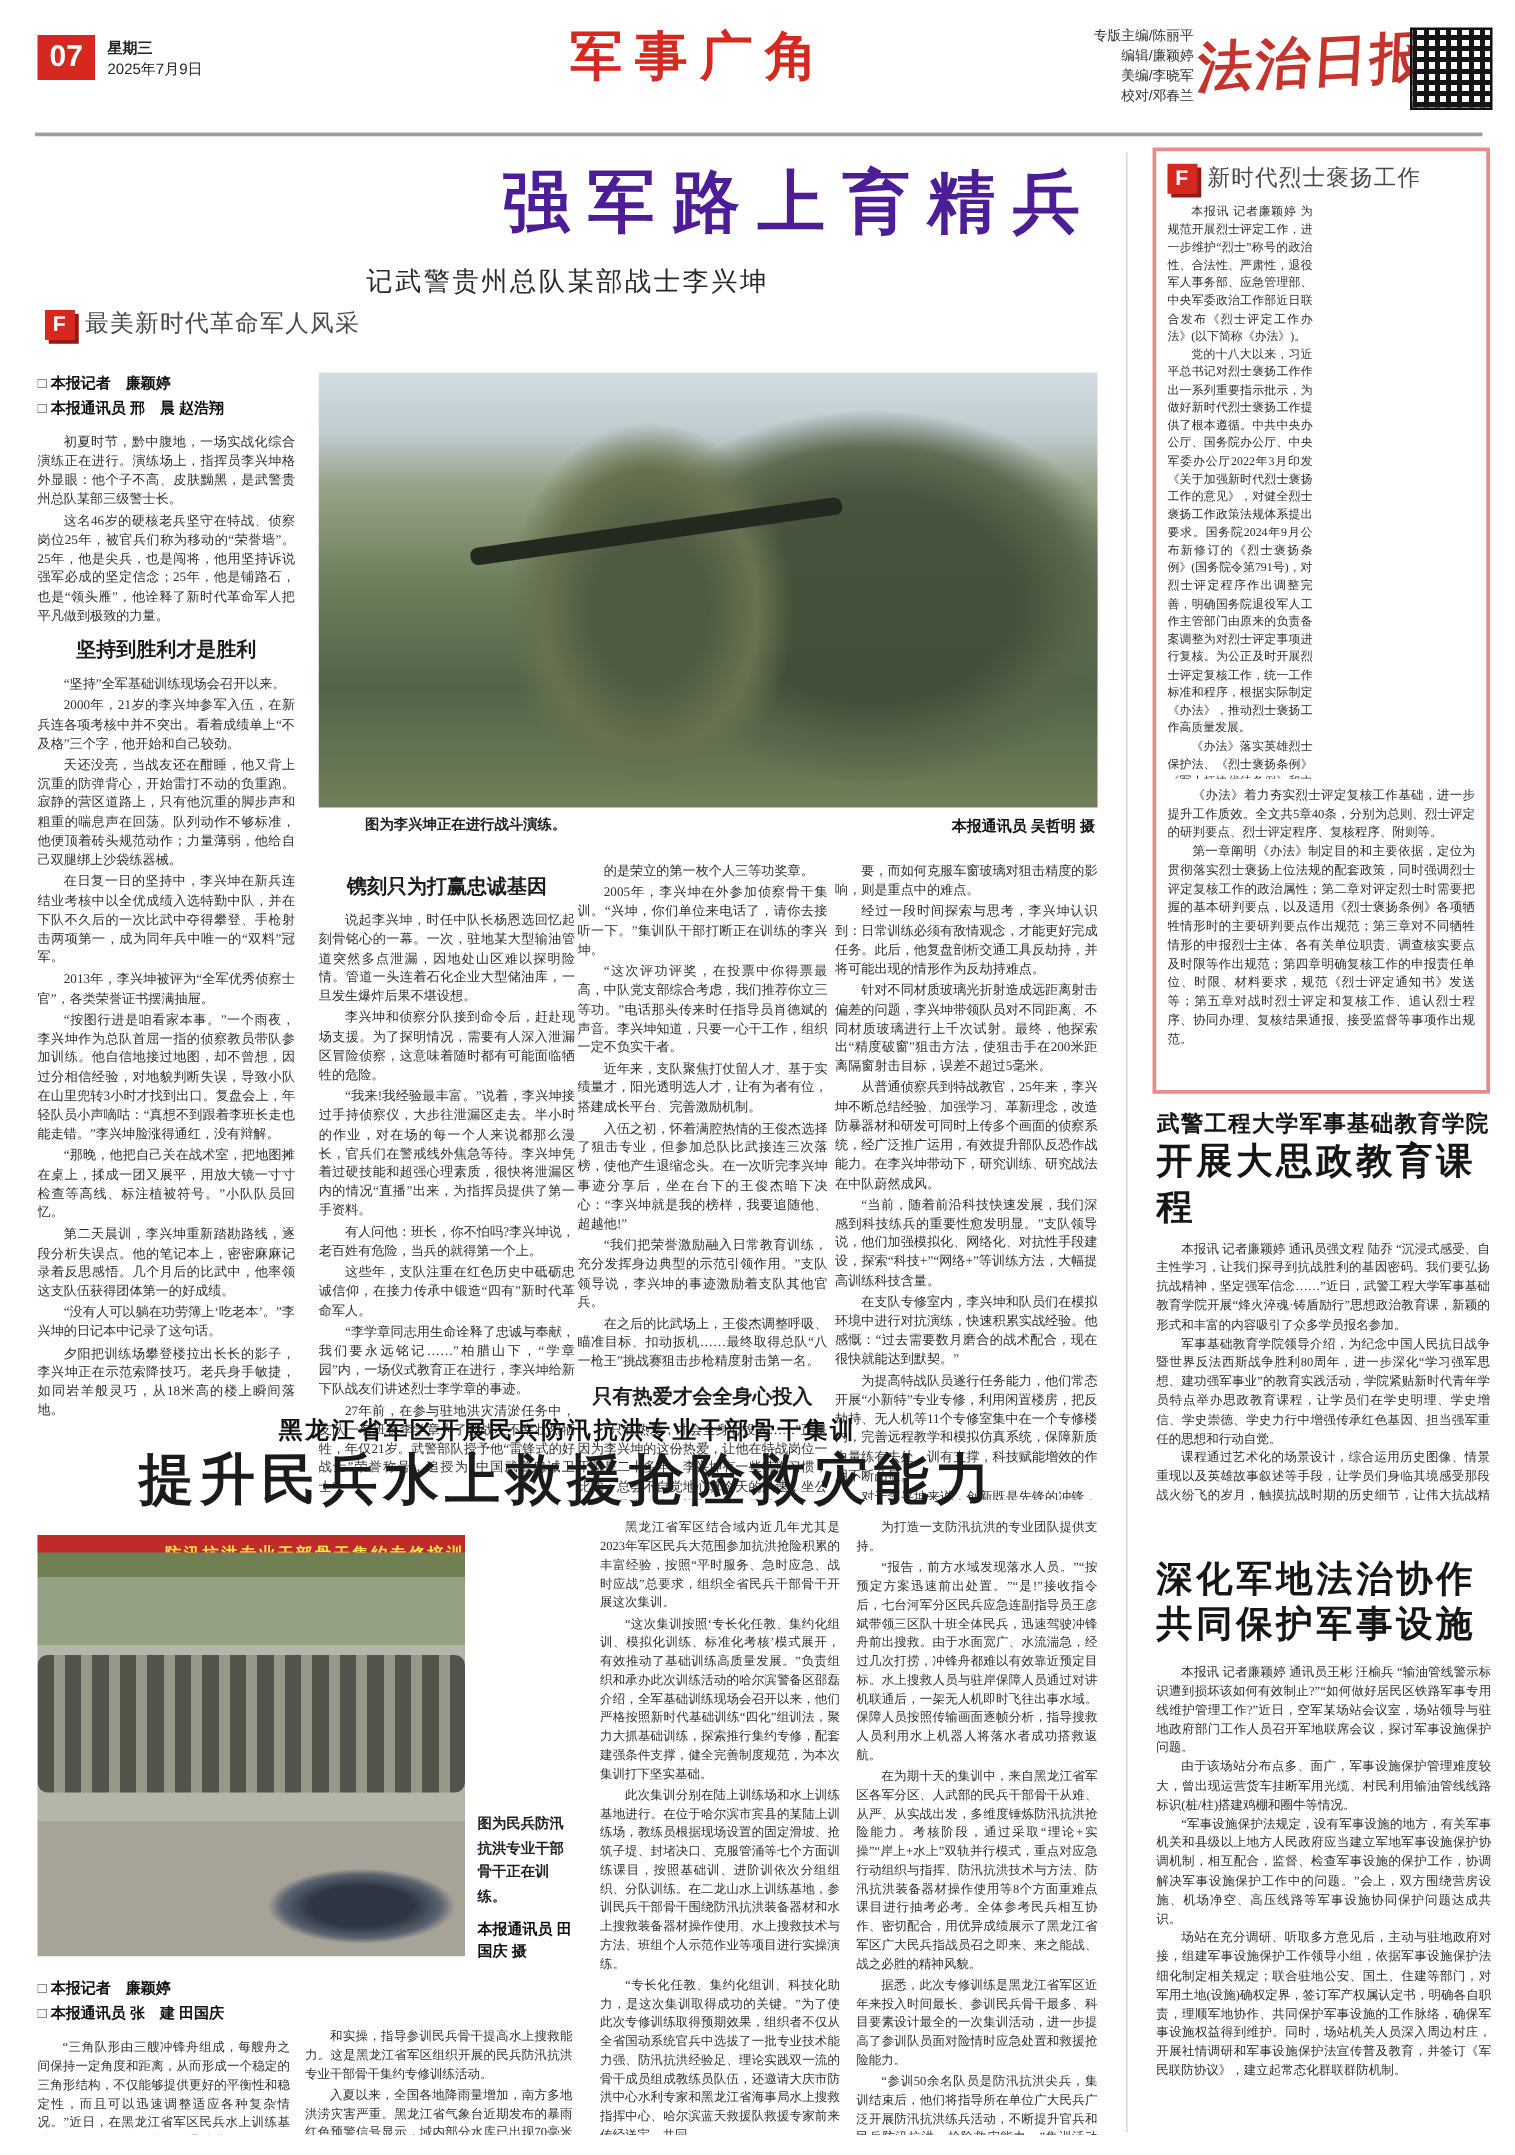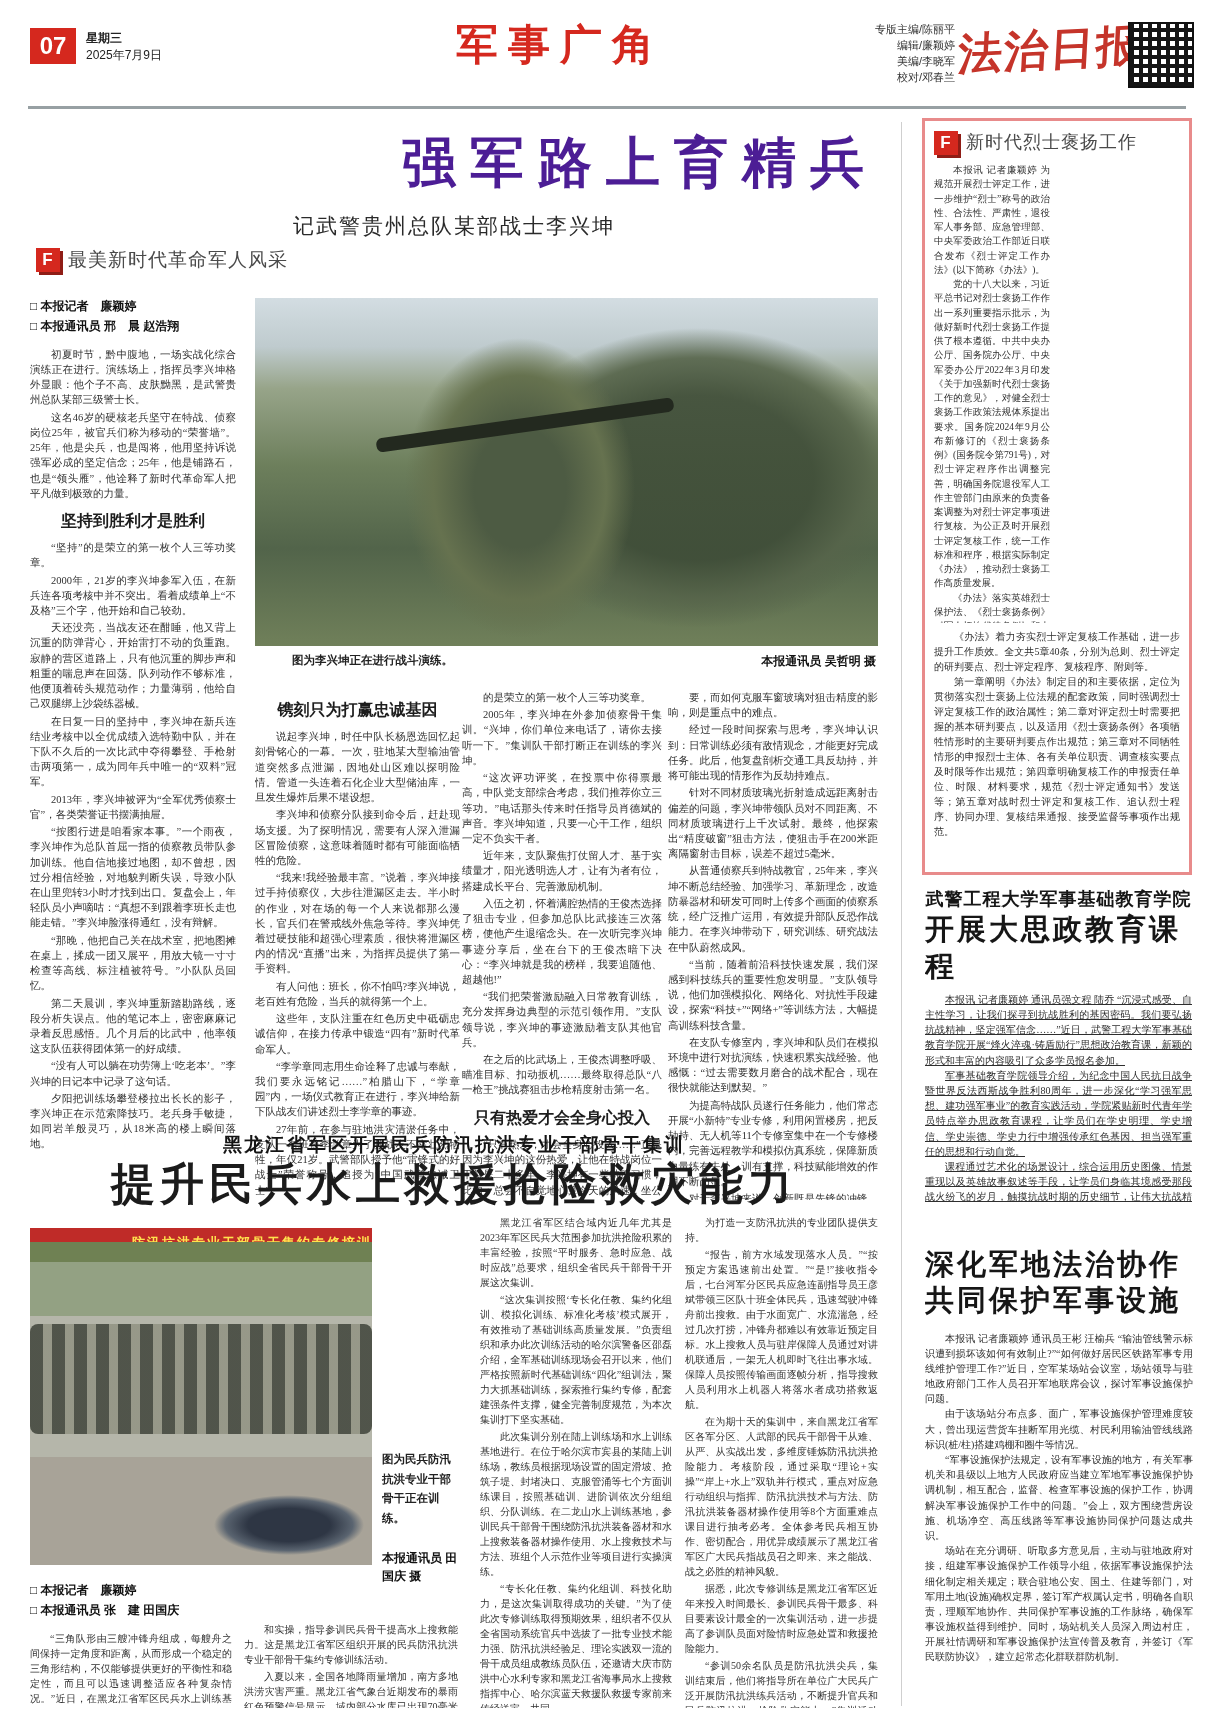--- a/index.html
+++ b/index.html
@@ -60,21 +60,21 @@
   .vhead-big{writing-mode:vertical-rl;font:bold 34px/1.05 "Liberation Sans",sans-serif;color:#1c1c1c;
              letter-spacing:7px;margin:142px 6px 0 10px;}
   .vhead-kicker{writing-mode:vertical-rl;font:bold 16px/1.2 "Liberation Sans",sans-serif;color:#222;
                 letter-spacing:4px;margin-top:4px;}
   .rb-bottom{margin-top:6px;font:10px/1.5 "Liberation Serif",serif;text-align:justify;height:215px;overflow:hidden;}
   .rb-bottom p{margin:0;text-indent:2em;}
   
   .kicker-c{font:bold 18px/1.3 "Liberation Sans",sans-serif;color:#161616;text-align:center;letter-spacing:1px;}
   .head-c{font:bold 29px/1.25 "Liberation Sans",sans-serif;color:#161616;text-align:left;letter-spacing:3px;}
   .sizheng{position:absolute;left:925px;top:888px;width:267px;height:318px;overflow:hidden;}
-  .sizheng .body{margin-top:8px;font:10px/1.52 "Liberation Serif",serif;text-align:justify;text-decoration:underline;}
+  .sizheng .body{margin-top:8px;font:10px/1.52 "Liberation Serif",serif;text-align:justify;}
   .sizheng .body p{margin:0;text-indent:2em;}
   .junshe{position:absolute;left:925px;top:1246px;width:268px;height:420px;overflow:hidden;}
   .junshe .body{margin-top:12px;font:10px/1.52 "Liberation Serif",serif;text-align:justify;}
   .junshe .body p{margin:0;text-indent:2em;}
   
   .b-kicker{position:absolute;left:30px;top:1134px;width:848px;text-align:center;
             font:bold 19px/1.2 "Liberation Sans",sans-serif;color:#141414;letter-spacing:2px;}
   .b-headline{position:absolute;left:30px;top:1158px;width:848px;text-align:center;
               font:bold 44px/1.2 "Liberation Sans",sans-serif;color:#1b1b1b;letter-spacing:5px;}
   .photo-b{position:absolute;left:30px;top:1228px;width:342px;height:337px;overflow:hidden;
@@ -135,21 +135,21 @@
     <div class="byline">
         <div>□ 本报记者　廉颖婷</div>
         <div>□ 本报通讯员 邢　晨 赵浩翔</div>
       </div>
     <div>
         <p>初夏时节，黔中腹地，一场实战化综合演练正在进行。演练场上，指挥员李兴坤格外显眼：他个子不高、皮肤黝黑，是武警贵州总队某部三级警士长。</p>
         <p>这名46岁的硬核老兵坚守在特战、侦察岗位25年，被官兵们称为移动的“荣誉墙”。25年，他是尖兵，也是闯将，他用坚持诉说强军必成的坚定信念；25年，他是铺路石，也是“领头雁”，他诠释了新时代革命军人把平凡做到极致的力量。</p>
       </div>
     <div class="colsub">坚持到胜利才是胜利</div>
     <div>
-        <p>“坚持”的是荣立的第一枚个人三等功奖章。</p>
+        <p>“坚持”全军基础训练现场会召开以来。</p>
         <p>2000年，21岁的李兴坤参军入伍，在新兵连各项考核中并不突出。看着成绩单上“不及格”三个字，他开始和自己较劲。</p>
         <p>天还没亮，当战友还在酣睡，他又背上沉重的防弹背心，开始雷打不动的负重跑。寂静的营区道路上，只有他沉重的脚步声和粗重的喘息声在回荡。队列动作不够标准，他便顶着砖头规范动作；力量薄弱，他给自己双腿绑上沙袋练器械。</p>
         <p>在日复一日的坚持中，李兴坤在新兵连结业考核中以全优成绩入选特勤中队，并在下队不久后的一次比武中夺得攀登、手枪射击两项第一，成为同年兵中唯一的“双料”冠军。</p>
         <p>2013年，李兴坤被评为“全军优秀侦察士官”，各类荣誉证书摆满抽屉。</p>
         <p>“按图行进是咱看家本事。”一个雨夜，李兴坤作为总队首屈一指的侦察教员带队参加训练。他自信地接过地图，却不曾想，因过分相信经验，对地貌判断失误，导致小队在山里兜转3小时才找到出口。复盘会上，年轻队员小声嘀咕：“真想不到跟着李班长走也能走错。”李兴坤脸涨得通红，没有辩解。</p>
         <p>“那晚，他把自己关在战术室，把地图摊在桌上，揉成一团又展平，用放大镜一寸寸检查等高线、标注植被符号。”小队队员回忆。</p>
         <p>第二天晨训，李兴坤重新踏勘路线，逐段分析失误点。他的笔记本上，密密麻麻记录着反思感悟。几个月后的比武中，他率领这支队伍获得团体第一的好成绩。</p>
         <p>“没有人可以躺在功劳簿上‘吃老本’。”李兴坤的日记本中记录了这句话。</p>
         <p>夕阳把训练场攀登楼拉出长长的影子，李兴坤正在示范索降技巧。老兵身手敏捷，如同岩羊般灵巧，从18米高的楼上瞬间落地。</p>
       </div>
@@ -231,21 +231,21 @@
   <div class="b-kicker">黑龙江省军区开展民兵防汛抗洪专业干部骨干集训</div>
   <div class="b-headline">提升民兵水上救援抢险救灾能力</div>
 
   <div class="photo-b">
     <div class="banner">防汛抗洪专业干部骨干集约专修培训</div>
     <div class="crowd"></div>
     <div class="boat"></div>
   </div>
   <div class="bcap">
     <div class="cap">图为民兵防汛抗洪专业干部骨干正在训练。</div>
-    <div class="credit" style="text-align:left;margin-top:21px;">本报通讯员 田国庆 摄</div>
+    <div class="credit" style="text-align:left;margin-top:6px;">本报通讯员 田国庆 摄</div>
   </div>
 
   <div class="col bcol" style="left:30px;top:1580px;width:202px;height:128px;">
     <div class="byline">
         <div>□ 本报记者　廉颖婷</div>
         <div>□ 本报通讯员 张　建 田国庆</div>
       </div>
     <div>
         <p>“三角队形由三艘冲锋舟组成，每艘舟之间保持一定角度和距离，从而形成一个稳定的三角形结构，不仅能够提供更好的平衡性和稳定性，而且可以迅速调整适应各种复杂情况。”近日，在黑龙江省军区民兵水上训练基地，教练员任明锐、张保平通过讲解</p>
       </div>

